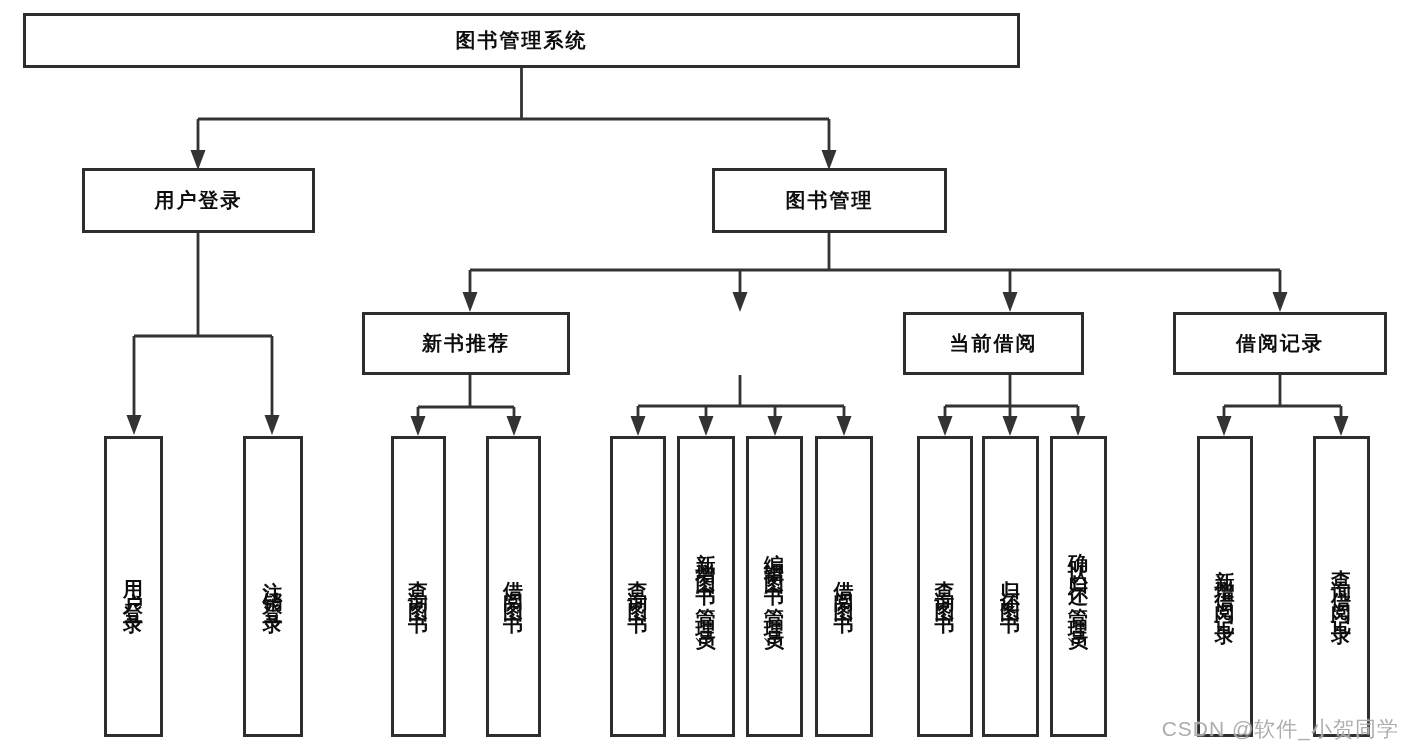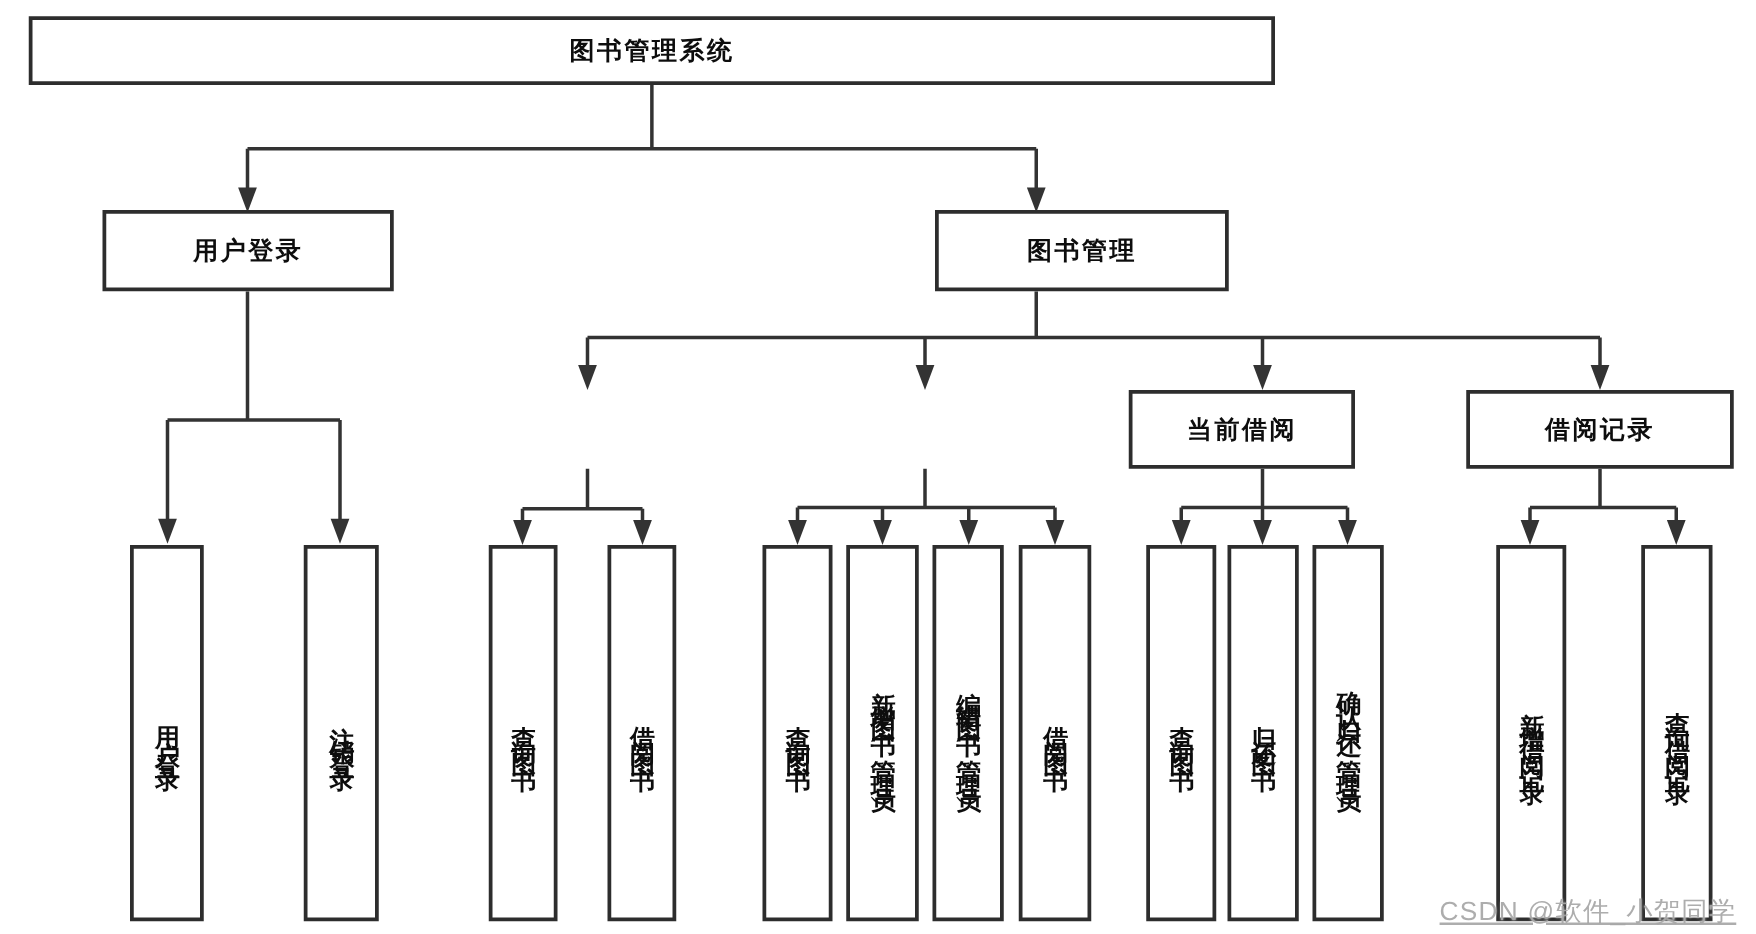--- a/index.html
+++ b/index.html
@@ -48,50 +48,49 @@
     text-orientation: mixed;
     font-size: 20px;
     color: #0d0d0d;
     letter-spacing: 11px;
     line-height: 1;
     white-space: nowrap;
   }
   
   #node-root            { left: 23px;   top: 13px;  width: 997px; height: 55px; }
   #node-user-login      { left: 82px;   top: 168px; width: 233px; height: 65px; }
-  #node-book-management { left: 748px;  top: 168px; width: 235px; height: 65px; }
+  #node-book-management { left: 712px;  top: 168px; width: 235px; height: 65px; }
   #node-new-book-recommend { left: 362px;  top: 312px; width: 208px; height: 63px; }
   #node-book-borrow        { left: 634px;  top: 312px; width: 212px; height: 63px; }
   #node-current-borrow     { left: 903px;  top: 312px; width: 181px; height: 63px; }
   #node-borrow-record      { left: 1173px; top: 312px; width: 214px; height: 63px; }
   
   #leaf-user-login          { left: 104px;  width: 59px; }
   #leaf-logout-login        { left: 243px;  width: 60px; }
   #leaf-query-books-rec     { left: 391px;  width: 55px; }
   #leaf-borrow-books-rec    { left: 486px;  width: 55px; }
   #leaf-query-books-borrow  { left: 610px;  width: 56px; }
   #leaf-add-books           { left: 677px;  width: 58px; }
   #leaf-edit-books          { left: 746px;  width: 57px; }
   #leaf-borrow-books-borrow { left: 815px;  width: 58px; }
   #leaf-query-books-current { left: 917px;  width: 56px; }
   #leaf-return-books        { left: 982px;  width: 57px; }
   #leaf-confirm-return      { left: 1050px; width: 57px; }
   #leaf-add-borrow-record   { left: 1197px; width: 56px; }
   #leaf-query-borrow-record { left: 1313px; width: 57px; }
   .watermark {
     position: absolute;
-    right: 16px;
+    right: 6px;
     bottom: 4px;
     font-size: 21px;
     color: rgba(166, 166, 166, 0.92);
     letter-spacing: 1px;
     z-index: 2;
     text-shadow: 0 0 2px rgba(255,255,255,0.9);
     white-space: nowrap;
-    text-decoration: underline;
   }
 </style>
 </head>
 <body>
 
 <div class="canvas">
 
   <svg class="connectors" viewBox="0 0 1405 747" xmlns="http://www.w3.org/2000/svg">
 
     <path fill="none" stroke="#333333" stroke-width="2.8" d="M521.5 68 V119
@@ -153,20 +152,23 @@
     <span class="hlabel">图书管理系统</span>
   </div>
 
   <div class="node" id="node-user-login">
     <span class="hlabel">用户登录</span>
   </div>
   <div class="node" id="node-book-management">
     <span class="hlabel">图书管理</span>
   </div>
 
+  <div class="node" id="node-new-book-recommend">
+    <span class="hlabel">新书推荐</span>
+  </div>
   <div class="node" id="node-current-borrow">
     <span class="hlabel">当前借阅</span>
   </div>
   <div class="node" id="node-borrow-record">
     <span class="hlabel">借阅记录</span>
   </div>
 
   <div class="node leaf" id="leaf-user-login">
     <span class="vlabel">用户登录</span>
   </div>

